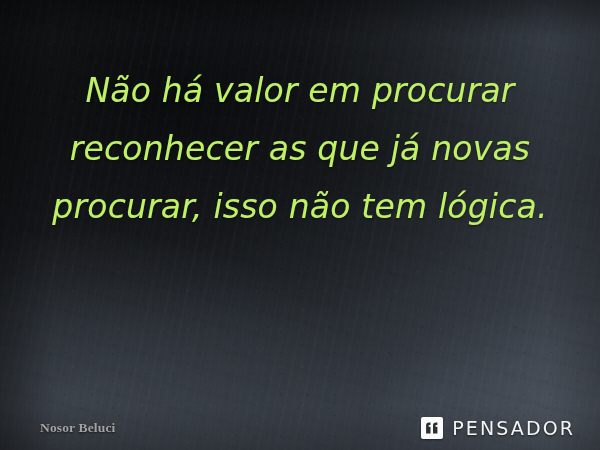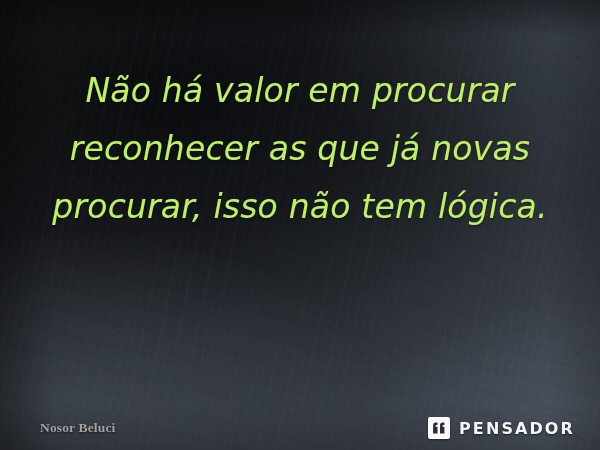--- a/index.html
+++ b/index.html
@@ -165,22 +165,22 @@
     align-items: center;
     justify-content: center;
     box-shadow: 0 1px 2px rgba(0,0,0,0.45);
     flex: none;
   }
 
   .brand-mark svg { display: block; }
 
   .brand-word {
     font-family: "DejaVu Sans", "Liberation Sans", sans-serif;
-    font-weight: bold;
-    font-size: 16px;
+    font-weight: normal;
+    font-size: 19px;
     letter-spacing: 2.1px;
     color: #f4f5f6;
     text-shadow: 0 1px 2px rgba(0,0,0,0.55);
     white-space: nowrap;
   }
 </style>
 </head>
 <body>
 
 <div class="card">

